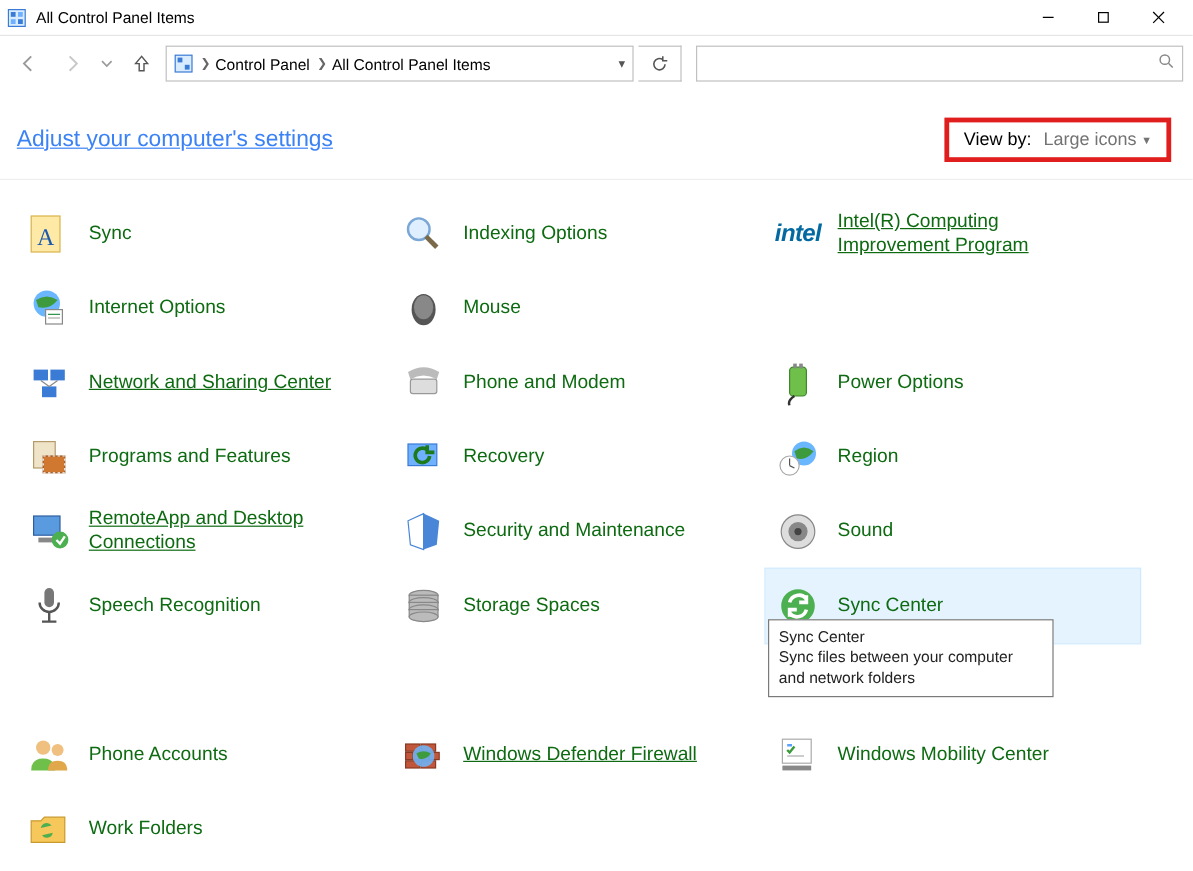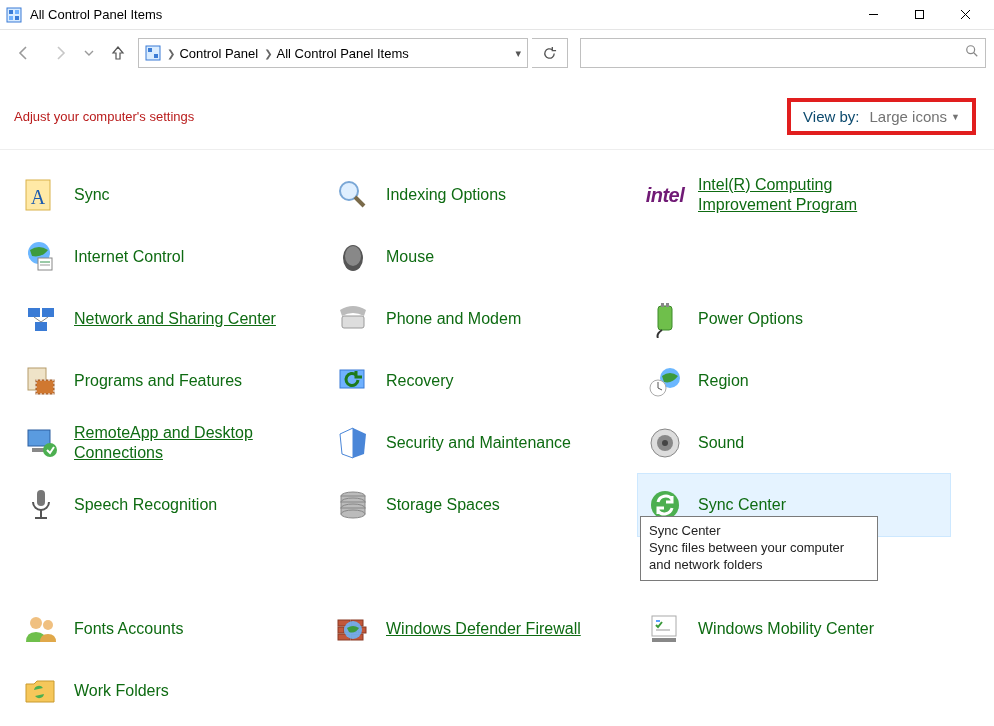--- a/index.html
+++ b/index.html
@@ -79,31 +79,32 @@
   }
 
   
   .headerrow {
     display: flex;
     align-items: center;
     justify-content: space-between;
     padding: 22px 18px 14px 14px;
   }
   .settings-heading {
-    color: #b91c1c;
-    font-size: 13px;
+    color: #3b82f6;
+    font-size: 19px;
+    text-decoration: underline;
   }
   .viewby-wrap {
     border: 4px solid #e11e1e;
     padding: 6px 12px;
     display: flex;
     align-items: center;
     gap: 10px;
   }
-  .viewby-label { color: #0c4a6e; text-align: right; }
+  .viewby-label { color: #000000; text-align: right; }
   .viewby-value { color: #737373; display: inline-flex; align-items: center; gap: 4px; }
   .viewby-value .tri { font-size: 9px; }
 
   hr.sep { border: none; border-top: 1px solid #eee; margin: 0; }
 
   
   .grid {
     padding: 14px 12px 0 14px;
   }
   .row {
@@ -126,21 +127,21 @@
     color: #0e6b12;
     font-size: 16px;
     line-height: 1.25;
     max-width: 230px;
   }
   .icon {
     width: 38px; height: 38px;
     display: flex; align-items: center; justify-content: center;
     flex: 0 0 38px;
   }
-  .intel { color: #701a75; font-weight: bold; font-style: italic; font-family: "Segoe UI", sans-serif; font-size: 20px; letter-spacing: -0.5px; }
+  .intel { color: #0369a1; font-weight: bold; font-style: italic; font-family: "Segoe UI", sans-serif; font-size: 20px; letter-spacing: -0.5px; }
 
   
   .cell.hovered {
     background: #e5f3ff;
     outline: 1px solid #cde8ff;
   }
 
   
   .tooltip {
     position: absolute;
@@ -295,21 +296,21 @@
     <div class="cell col1">
       <span class="icon">
         <svg width="38" height="38" viewBox="0 0 38 38">
             <circle cx="17" cy="15" r="11" fill="#6bb7ff"></circle>
             <path d="M8 12 Q17 6 26 12 Q20 20 10 18 Z" fill="#3d9b3d"></path>
             <rect x="16" y="20" width="14" height="12" fill="#fff" stroke="#888"></rect>
             <line x1="18" y1="24" x2="28" y2="24" stroke="#35944e"></line>
             <line x1="18" y1="27" x2="28" y2="27" stroke="#999"></line>
           </svg>
       </span>
-      <span class="label">Internet Control</span>
+      <span class="label">Internet Options</span>
     </div>
     <div class="cell col3">
       <span class="icon">
         <svg width="38" height="38" viewBox="0 0 38 38">
             <ellipse cx="19" cy="20" rx="10" ry="13" fill="#555"></ellipse>
             <ellipse cx="19" cy="18" rx="8" ry="10" fill="#888"></ellipse>
           </svg>
       </span>
       <span class="label">Mouse</span>
     </div>
@@ -470,21 +471,21 @@
   <div class="row">
     <div class="cell col1">
       <span class="icon">
         <svg width="38" height="38" viewBox="0 0 38 38">
             <circle cx="14" cy="13" r="6" fill="#f0c080"></circle>
             <path d="M4 32 Q4 22 14 22 Q24 22 24 32 Z" fill="#6fbf4b"></path>
             <circle cx="26" cy="15" r="5" fill="#f0c080"></circle>
             <path d="M18 32 Q18 24 26 24 Q34 24 34 32 Z" fill="#e0a84a"></path>
           </svg>
       </span>
-      <span class="label">Fonts Accounts</span>
+      <span class="label">Phone Accounts</span>
     </div>
     <div class="cell col2 tall">
       <span class="icon">
         <svg width="38" height="38" viewBox="0 0 38 38">
             <g fill="#c1573a" stroke="#8a3a24">
               <rect x="4" y="10" width="12" height="6"></rect>
               <rect x="17" y="10" width="12" height="6"></rect>
               <rect x="4" y="17" width="6" height="6"></rect>
               <rect x="11" y="17" width="12" height="6"></rect>
               <rect x="24" y="17" width="8" height="6"></rect>

